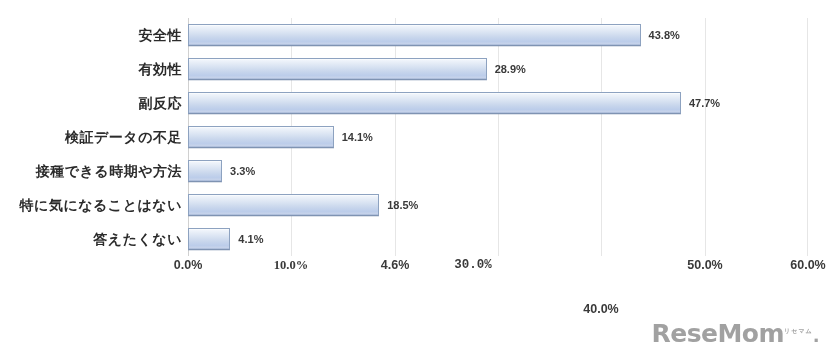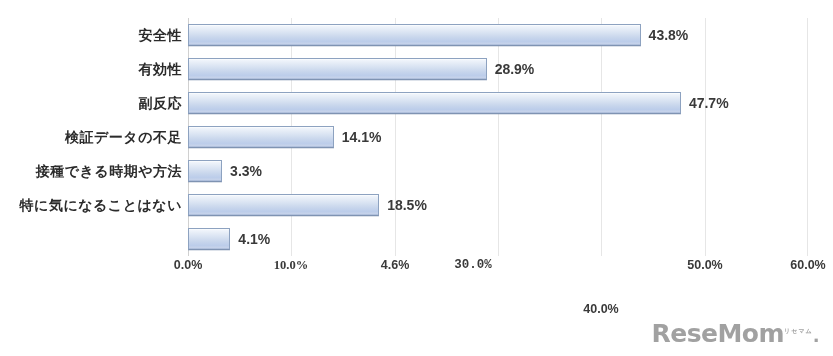--- a/index.html
+++ b/index.html
@@ -95,21 +95,21 @@
         #eef3fa 8%,
         #dbe5f3 35%,
         #c8d6ec 62%,
         #bccdea 82%,
         #c6d3ea 94%,
         #9fb2d2 100%);
     box-shadow: 0 1px 0 rgba(120,140,170,0.25);
   }
   .value-label {
     margin-left: 8px;
-    font-size: 14px;
+    font-size: 11px;
     font-weight: bold;
     color: #3a3a3a;
     white-space: nowrap;
   }
 
   
   .tick-labels {
     position: absolute;
     left: 0;
     top: 258px;
@@ -205,20 +205,21 @@
 
     <div class="row" style="top:170px;">
       <div class="cat-label">特に気になることはない</div>
       <div class="bar-wrap">
         <div class="bar" style="width: 191.167px;"></div>
         <div class="value-label">18.5%</div>
       </div>
     </div>
 
     <div class="row" style="top:204px;">
+      <div class="cat-label">答えたくない</div>
       <div class="bar-wrap">
         <div class="bar" style="width: 42.3667px;"></div>
         <div class="value-label">4.1%</div>
       </div>
     </div>
 
   </div>
 
   <div class="tick-labels">
     <div class="tick" style="left:188px;">0.0%</div>

